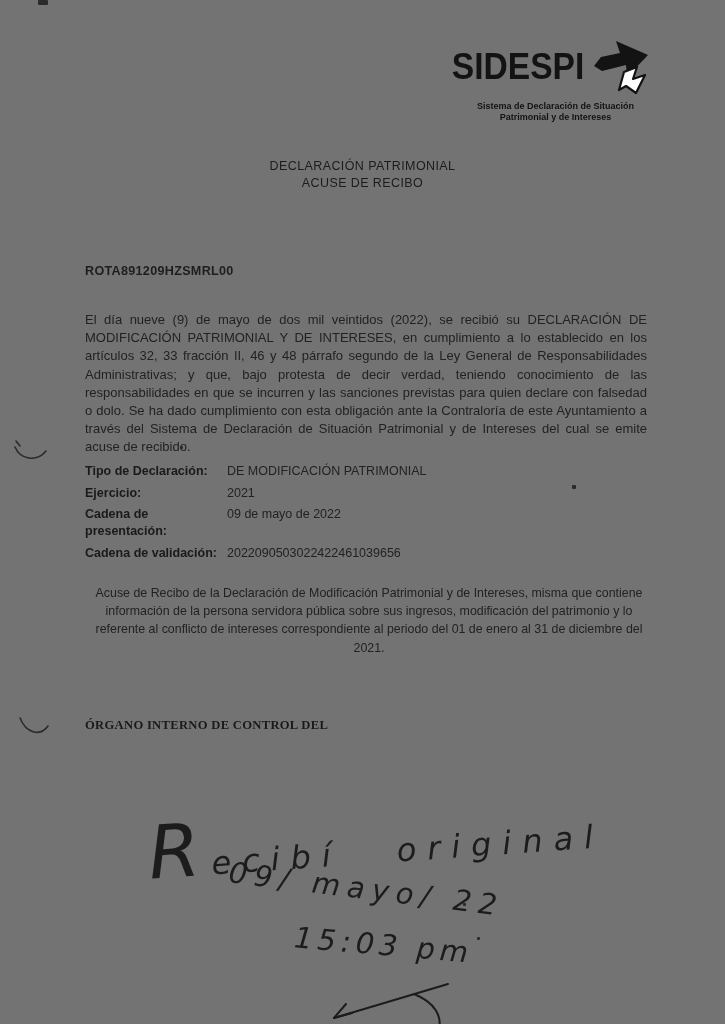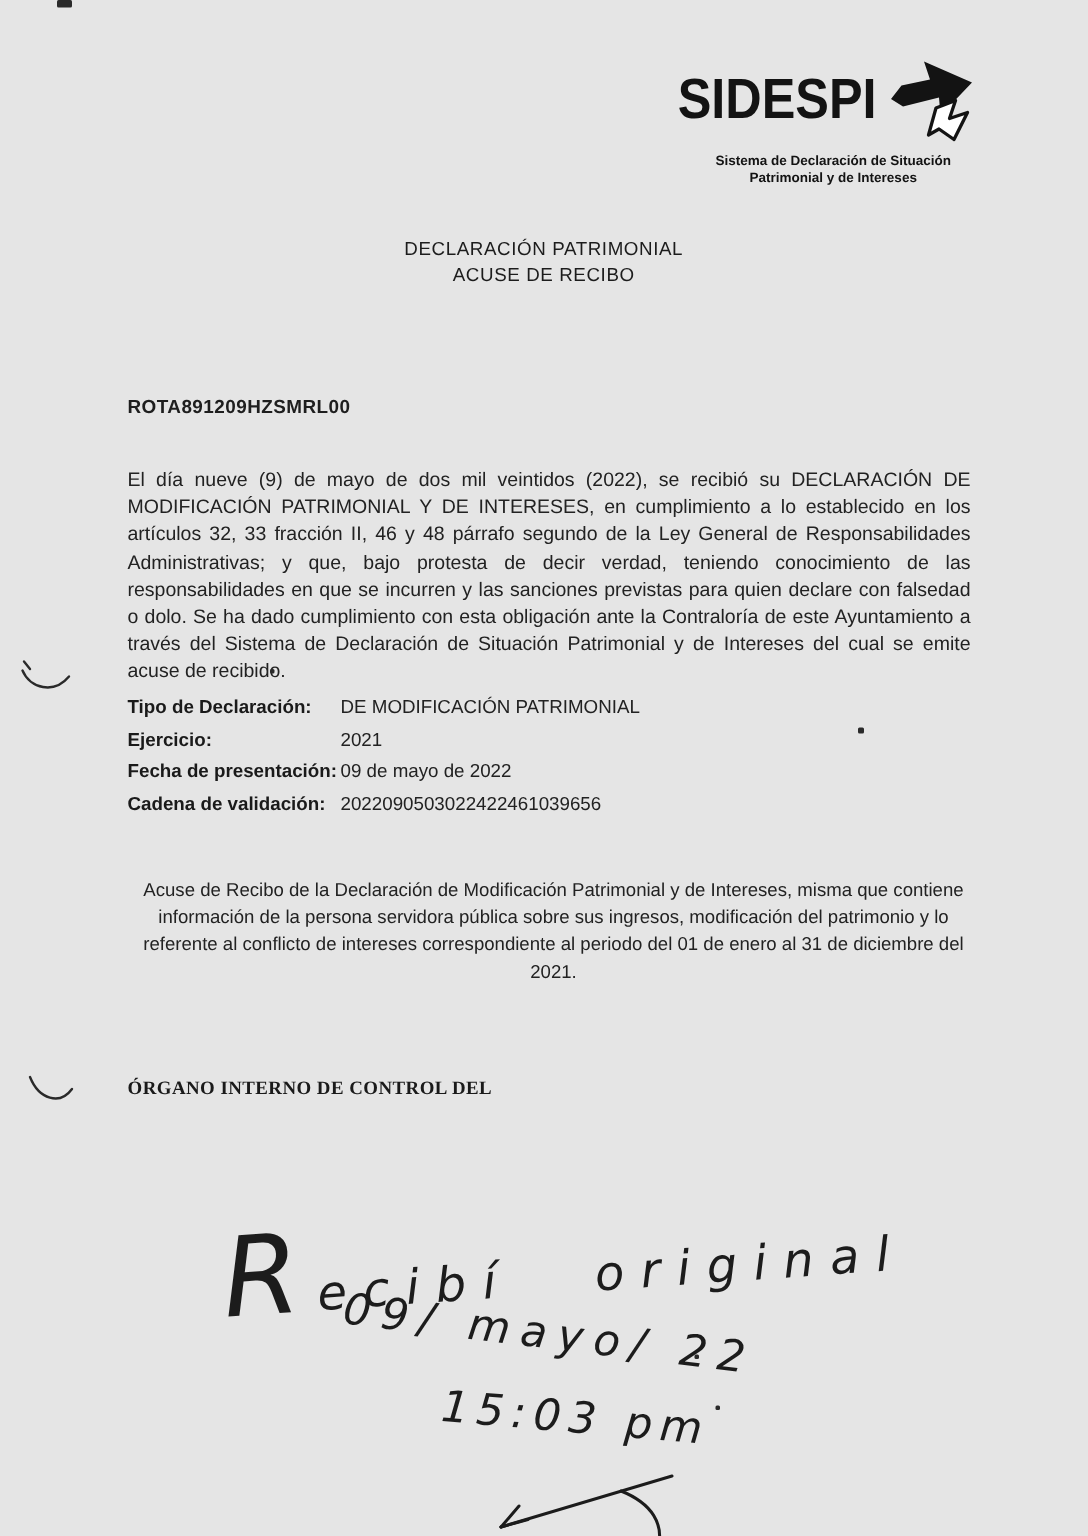--- a/index.html
+++ b/index.html
@@ -1,18 +1,18 @@
 <!DOCTYPE html>
 <html><head>
 <meta charset="utf-8">
 <style>
   html,body { margin:0; padding:0; background:#ffffff; }
   .page {
     position:relative; width:725px; height:1024px; margin:0 auto;
-    background:#e5e5e5; overflow:hidden;
+    background:#737373; overflow:hidden;
     font-family:"Liberation Sans", sans-serif; color:#1e1e1e;
   }
 
   
   .logo { position:absolute; top:32px; left:438px; width:235px; text-align:center; }
   .logo-row { display:flex; align-items:center; justify-content:center; gap:2px; }
   .logo-text {
     font-size:35px; font-weight:bold; letter-spacing:0px; color:#131313;
     transform:scale(0.96,1.08); line-height:40px;
   }
@@ -100,21 +100,21 @@
     <div>ROTA891209HZSMRL00</div>
   </div>
 
   <div class="para1">El día nueve (9) de mayo de dos mil veintidos (2022), se recibió su DECLARACIÓN DE MODIFICACIÓN PATRIMONIAL Y DE INTERESES, en cumplimiento a lo establecido en los artículos 32, 33 fracción II, 46 y 48 párrafo segundo de la Ley General de Responsabilidades Administrativas; y que, bajo protesta de decir verdad, teniendo conocimiento de las responsabilidades en que se incurren y las sanciones previstas para quien declare con falsedad o dolo. Se ha dado cumplimiento con esta obligación ante la Contraloría de este Ayuntamiento a través del Sistema de Declaración de Situación Patrimonial y de Intereses del cual se emite acuse de recibido.</div>
 
   <div class="details">
     <div class="lbl">Tipo de Declaración:</div>
     <div class="val">DE MODIFICACIÓN PATRIMONIAL</div>
     <div class="lbl">Ejercicio:</div>
     <div class="val">2021</div>
-    <div class="lbl">Fecha de presentación:</div>
+    <div class="lbl">Cadena de presentación:</div>
     <div class="val">09 de mayo de 2022</div>
     <div class="lbl">Cadena de validación:</div>
     <div class="val">2022090503022422461039656</div>
   </div>
 
   <div class="para2">Acuse de Recibo de la Declaración de Modificación Patrimonial y de Intereses, misma que contiene información de la persona servidora pública sobre sus ingresos, modificación del patrimonio y lo referente al conflicto de intereses correspondiente al periodo del 01 de enero al 31 de diciembre del 2021.</div>
 
   <div class="org-heading">ÓRGANO INTERNO DE CONTROL DEL</div>
 
   <div class="hw hw1">Recibí original</div>

